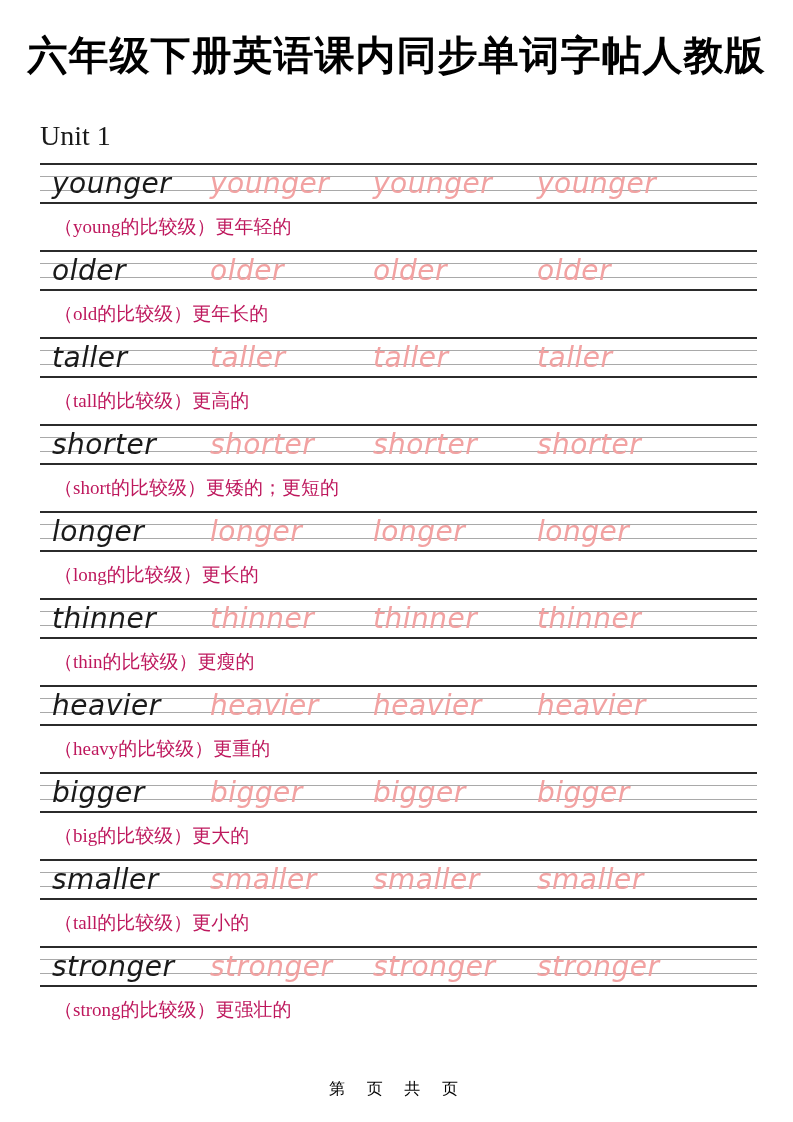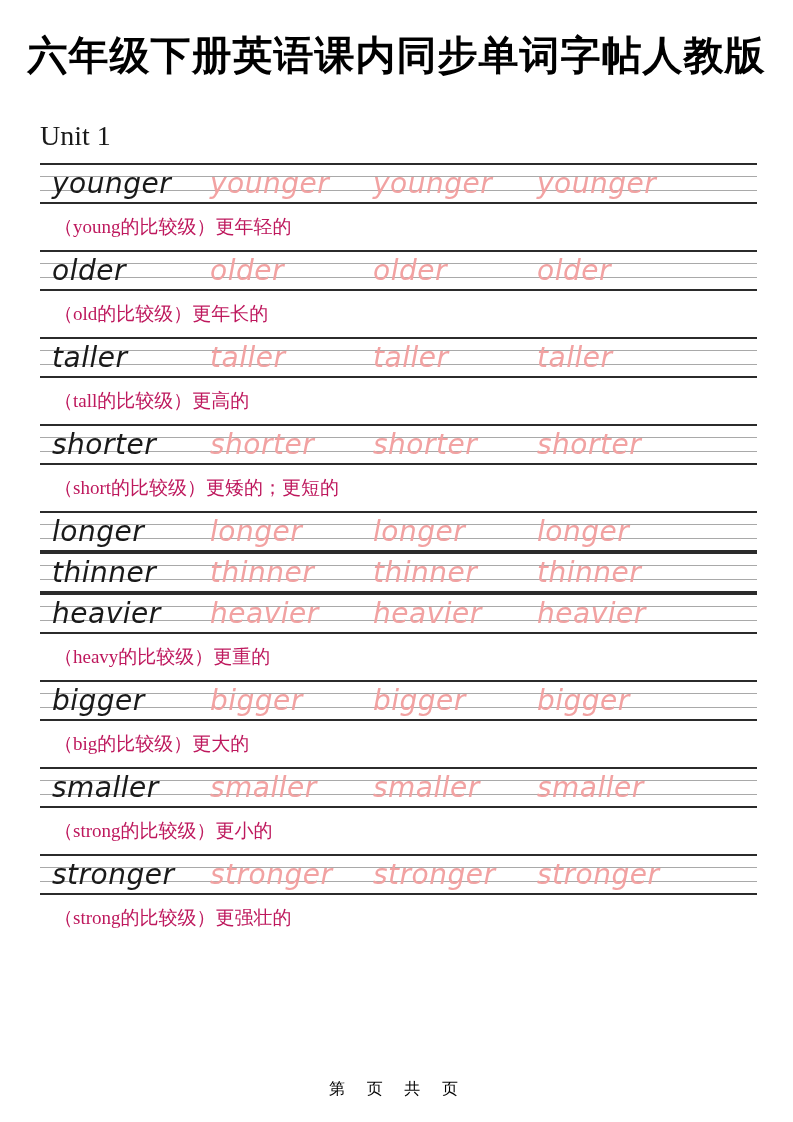--- a/index.html
+++ b/index.html
@@ -135,33 +135,35 @@
     <div class="write-row">
       <div class="gl gl-top"></div>
       <div class="gl gl-mid1"></div>
       <div class="gl gl-mid2"></div>
       <div class="gl gl-bottom"></div>
       <span class="word w0">longer</span>
       <span class="word w1">longer</span>
       <span class="word w2">longer</span>
       <span class="word w3">longer</span>
     </div>
+    <div class="definition">（long的比较级）更长的</div>
   </div>
 
   <div class="vocab-block">
     <div class="write-row">
       <div class="gl gl-top"></div>
       <div class="gl gl-mid1"></div>
       <div class="gl gl-mid2"></div>
       <div class="gl gl-bottom"></div>
       <span class="word w0">thinner</span>
       <span class="word w1">thinner</span>
       <span class="word w2">thinner</span>
       <span class="word w3">thinner</span>
     </div>
+    <div class="definition">（thin的比较级）更瘦的</div>
   </div>
 
   <div class="vocab-block">
     <div class="write-row">
       <div class="gl gl-top"></div>
       <div class="gl gl-mid1"></div>
       <div class="gl gl-mid2"></div>
       <div class="gl gl-bottom"></div>
       <span class="word w0">heavier</span>
       <span class="word w1">heavier</span>
@@ -189,21 +191,21 @@
     <div class="write-row">
       <div class="gl gl-top"></div>
       <div class="gl gl-mid1"></div>
       <div class="gl gl-mid2"></div>
       <div class="gl gl-bottom"></div>
       <span class="word w0">smaller</span>
       <span class="word w1">smaller</span>
       <span class="word w2">smaller</span>
       <span class="word w3">smaller</span>
     </div>
-    <div class="definition">（strong的比较级）更小的</div>
+    <div class="definition">（tall的比较级）更小的</div>
   </div>
 
   <div class="vocab-block">
     <div class="write-row">
       <div class="gl gl-top"></div>
       <div class="gl gl-mid1"></div>
       <div class="gl gl-mid2"></div>
       <div class="gl gl-bottom"></div>
       <span class="word w0">stronger</span>
       <span class="word w1">stronger</span>

